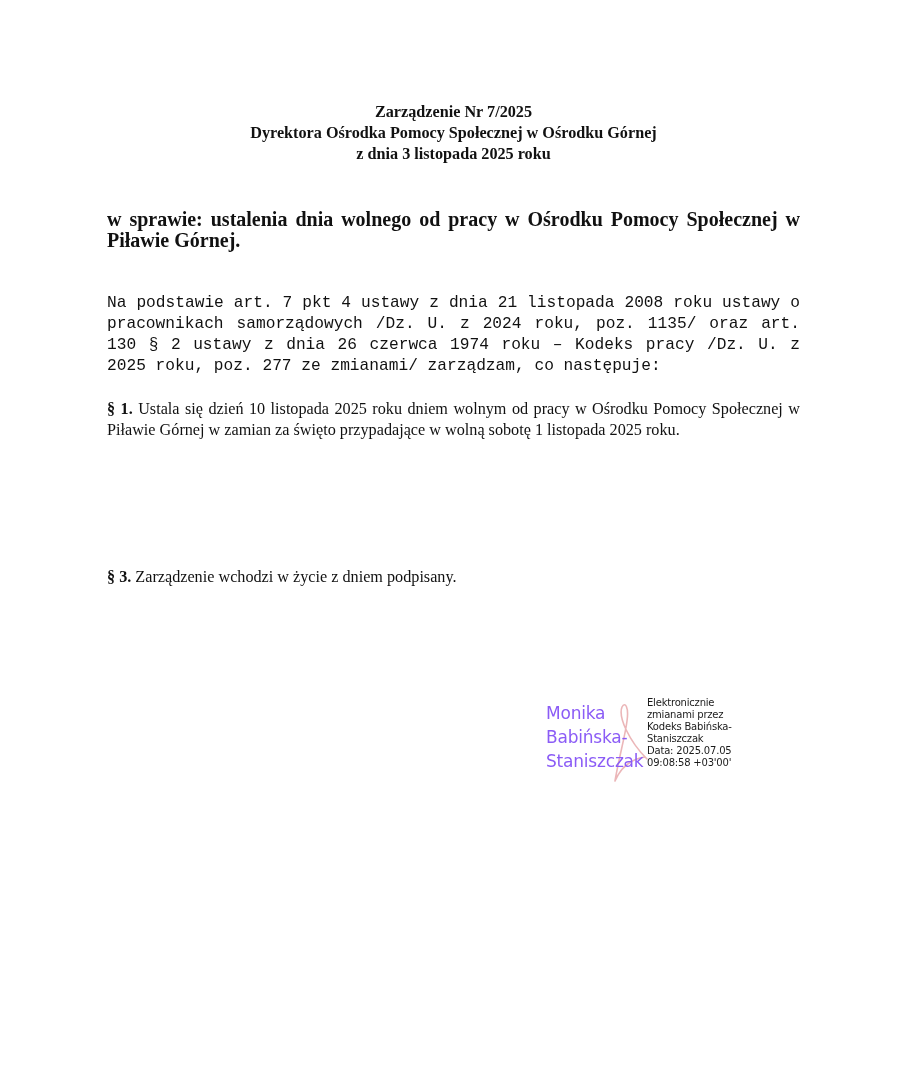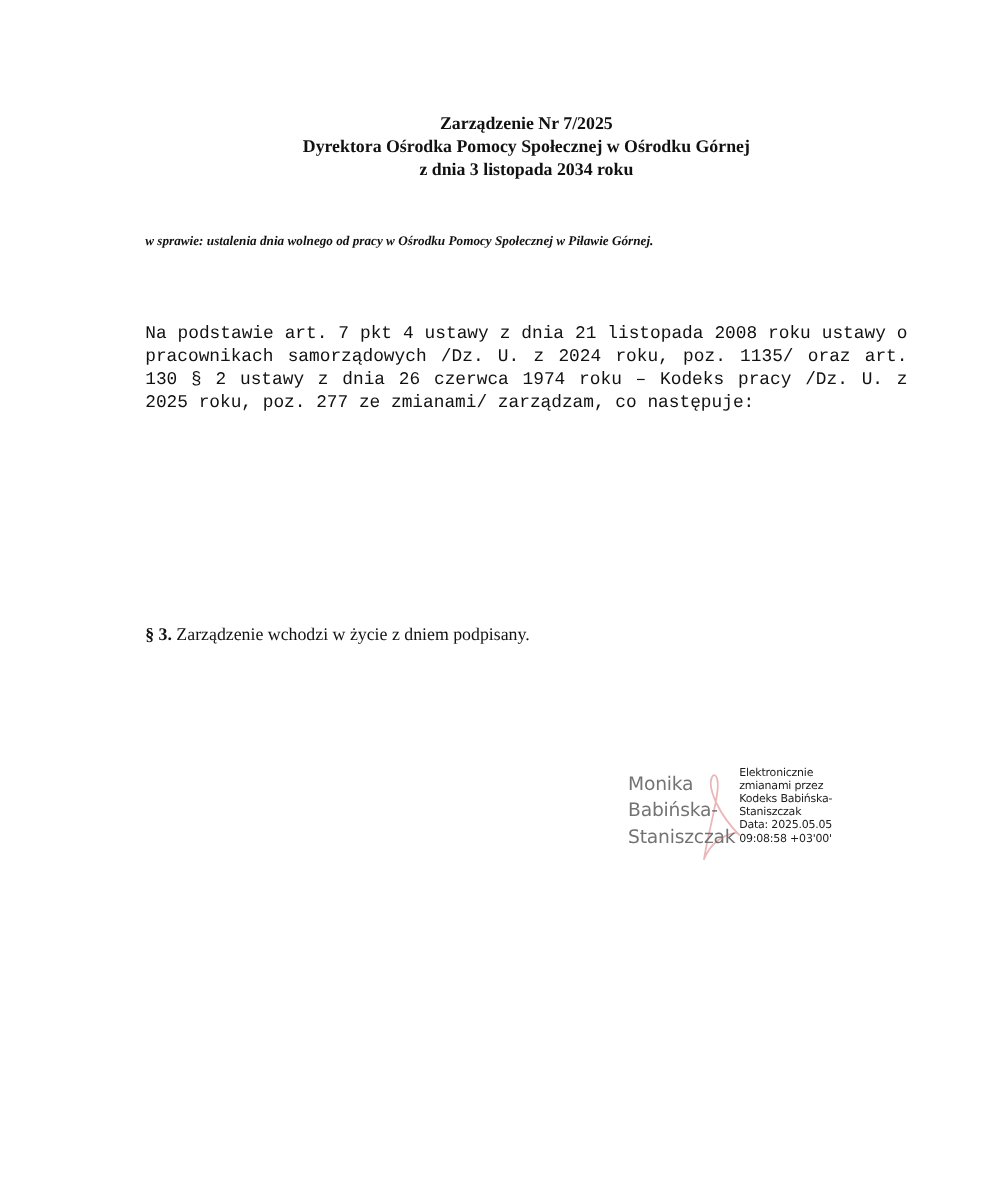--- a/index.html
+++ b/index.html
@@ -13,45 +13,43 @@
       position: relative;
       overflow: hidden;
       color: #111111;
       font-family: "Liberation Serif", "DejaVu Serif", serif;
     }
     .page {
       position: absolute;
       left: 0; top: 0;
       width: 811px; height: 1084px;
       background: #ffffff;
-      margin-left: 25px;
     }
     .header {
       position: absolute;
       left: 107px;
       width: 693px;
       top: 102px;
       text-align: center;
       font-weight: bold;
       font-size: 16.2px;
       line-height: 21px;
     }
     .header div { white-space: nowrap; }
 
     .subject {
       position: absolute;
       left: 107px;
       width: 693px;
       top: 209px;
       font-weight: bold;
-      font-size: 12px;
+      font-size: 20px;
       line-height: 21px;
       text-align: justify;
       text-align-last: left;
-      font-style: italic;
     }
 
     .para {
       position: absolute;
       left: 107px;
       width: 693px;
       font-size: 16.2px;
       line-height: 21px;
       text-align: justify;
       text-align-last: left;
@@ -69,21 +67,21 @@
       width: 200px;
       height: 90px;
       font-family: "DejaVu Sans", "Liberation Sans", sans-serif;
     }
     .sig-name {
       position: absolute;
       left: 0;
       top: 4px;
       font-size: 17px;
       line-height: 24px;
-      color: #737373;
+      color: #8b5cf6;
       letter-spacing: -0.2px;
     }
     .sig-mark {
       position: absolute;
       left: 55px;
       top: 0;
       width: 50px;
       height: 86px;
     }
     .sig-details {
@@ -99,45 +97,48 @@
     .sig-details div { white-space: nowrap; }
   </style>
 </head>
 <body>
 
 <div class="page">
 
   <div class="header">
     <div>Zarządzenie Nr 7/2025</div>
     <div>Dyrektora Ośrodka Pomocy Społecznej w Ośrodku Górnej</div>
-    <div>z dnia 3 listopada 2034 roku</div>
+    <div>z dnia 3 listopada 2025 roku</div>
   </div>
 
   <div class="subject">w sprawie: ustalenia dnia wolnego od pracy w Ośrodku Pomocy Społecznej w Piławie Górnej.</div>
 
   <div class="para p-basis">Na podstawie art. 7 pkt 4 ustawy z dnia 21 listopada 2008 roku ustawy o pracownikach samorządowych  /Dz. U. z 2024 roku, poz. 1135/ oraz art. 130 § 2 ustawy z dnia 26 czerwca 1974 roku – Kodeks pracy /Dz. U. z 2025 roku, poz. 277 ze zmianami/ zarządzam, co następuje:</div>
 
+  <div class="para p-s1">
+    <span class="sect-num">§ 1.</span><span> Ustala się dzień 10 listopada 2025 roku dniem wolnym od pracy w Ośrodku Pomocy Społecznej w Piławie Górnej w zamian za święto przypadające w wolną sobotę 1 listopada 2025 roku.</span>
+  </div>
 
 
   <div class="para p-s3">
     <span class="sect-num">§ 3.</span><span> Zarządzenie wchodzi w życie z dniem podpisany.</span>
   </div>
 
   <div class="signature">
     <svg class="sig-mark" viewBox="0 0 50 86" xmlns="http://www.w3.org/2000/svg">
       <path d="M14 84 C 18 60, 24 40, 26 24 C 28 10, 24 4, 21 10 C 17 20, 28 44, 46 62 M14 84 C 20 70, 30 62, 44 60" fill="none" stroke="#e8a9ab" stroke-width="1.6" stroke-linecap="round" opacity="0.85"></path>
     </svg>
     <div class="sig-name">
       <div>Monika</div>
       <div>Babińska-</div>
       <div>Staniszczak</div>
     </div>
     <div class="sig-details">
       <div>Elektronicznie</div>
       <div>zmianami przez</div>
       <div>Kodeks Babińska-</div>
       <div>Staniszczak</div>
-      <div>Data: 2025.05.05</div>
+      <div>Data: 2025.07.05</div>
       <div>09:08:58 +03'00'</div>
     </div>
   </div>
 
 </div>
 
 </body></html>

